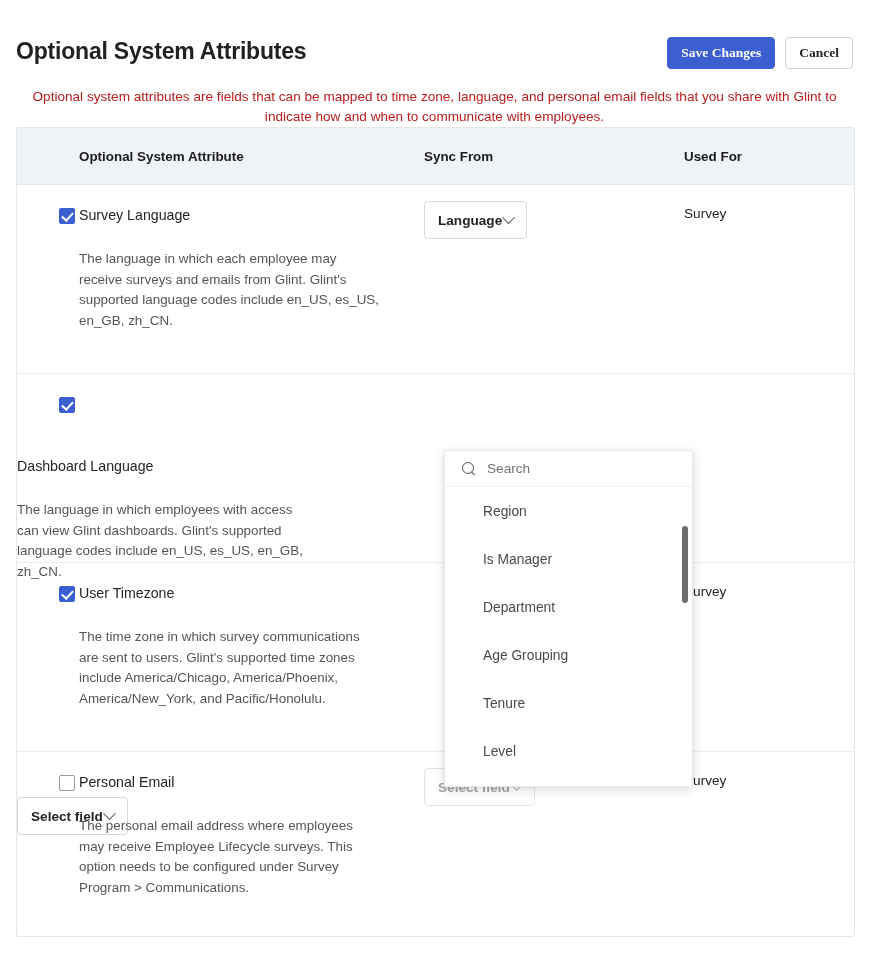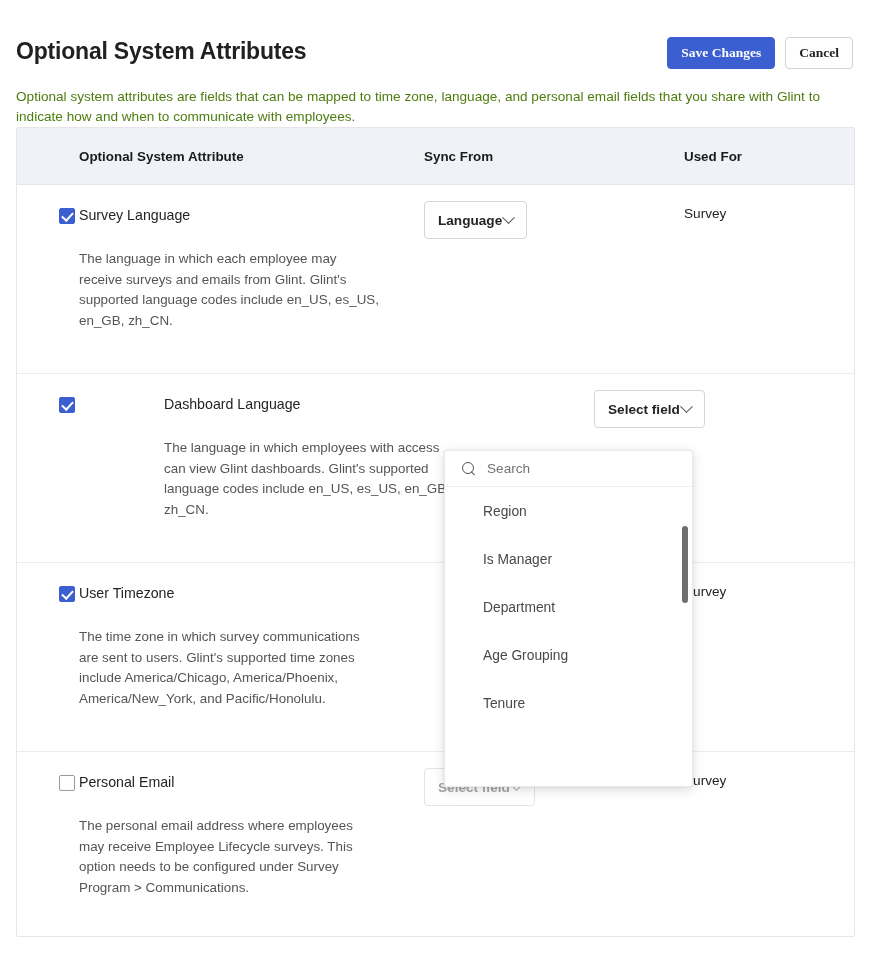--- a/index.html
+++ b/index.html
@@ -61,22 +61,23 @@
   }
   .btn-secondary {
     background: #ffffff;
     color: #242424;
     border: 1px solid #d1d1d1;
   }
   .page-desc {
     margin: 18px 0 0 0;
     font-size: 13.6px;
     line-height: 20px;
-    color: #4d7c0f;
+    color: #b91c1c;
     max-width: 845px;
+    text-align: center;
   }
 
   
   .table-card {
     position: absolute;
     left: 16px;
     top: 127px;
     width: 839px;
     height: 810px;
     border: 1px solid #e6e6e6;
@@ -99,21 +100,21 @@
   .col-used  { flex: 1 1 auto; }
 
   .table-row {
     display: flex;
     border-bottom: 1px solid #ececec;
     position: relative;
     justify-content: space-between;
   }
   .table-row:last-child { border-bottom: none; }
   .r1 { height: 189px; }
-  .r2 { height: 189px; }
+  .r2 { height: 189px; flex-direction: column; }
   .r3 { height: 189px; }
   .r4 { height: 184px; }
 
   .cell { padding-top: 21px; }
   .cell.col-check { padding-left: 42px; padding-top: 23px; }
   .cell.col-sync  { padding-top: 16px; }
   .cell.col-used  { padding-top: 21px; }
 
   
   .checkbox {
@@ -384,17 +385,18 @@
   <div class="dd-search">
     <span class="search-icon"></span>
     <input class="dd-search-input" type="text" placeholder="Search" style="">
   </div>
   <div class="dd-list">
     <div class="dd-item">Region</div>
     <div class="dd-item">Is Manager</div>
     <div class="dd-item">Department</div>
     <div class="dd-item">Age Grouping</div>
     <div class="dd-item">Tenure</div>
+    <div class="dd-item">Level</div>
     <div class="dd-scroll-track">
       <div class="dd-scroll-thumb"></div>
     </div>
   </div>
 </div>
 
 </body></html>

